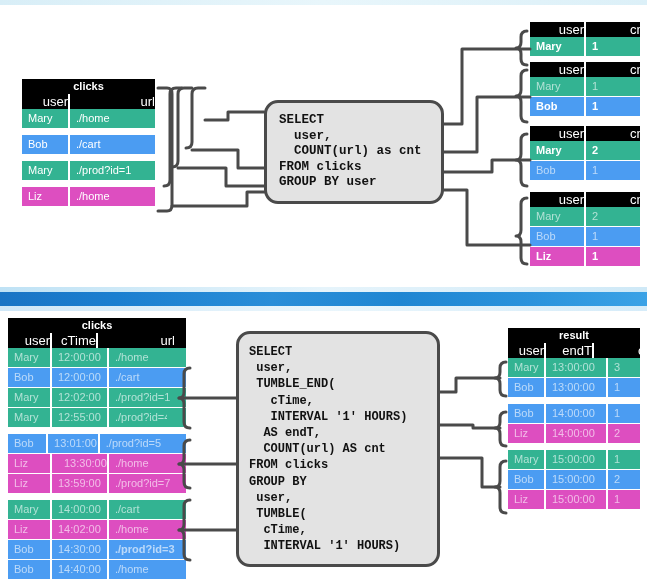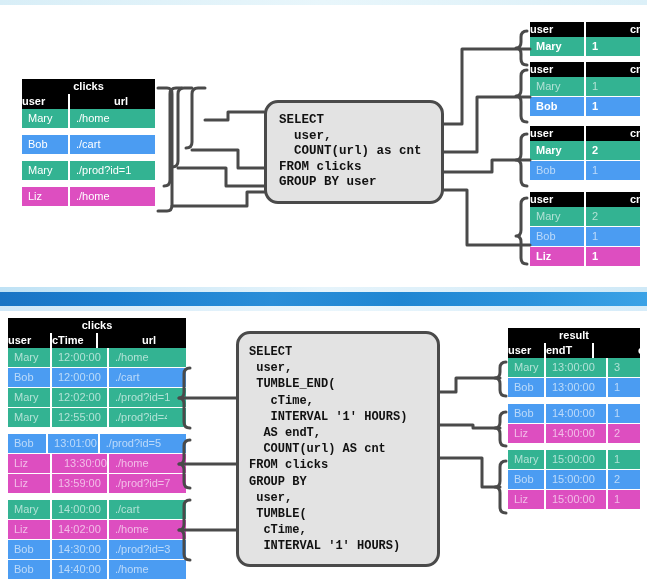--- a/index.html
+++ b/index.html
@@ -32,22 +32,22 @@
 
   
   .tbl { position:absolute; }
   .tbl .caption {
     background:#000; color:#fff; font-weight:bold; text-align:center;
     font-size:11px; line-height:15px; height:15px;
     font-family:"Liberation Sans", sans-serif;
   }
   .tbl .hdr { display:flex; background:#000; height:15px; }
   .tbl .hdr .c {
-    color:#fff; font-weight:bold; font-size:11px; line-height:15px;
-    text-align:left; border-right:2px solid #fff;
+    color:#fff; font-weight:normal; font-size:13px; line-height:15px;
+    text-align:right; border-right:2px solid #fff;
   }
   .tbl .hdr .c:last-child{ border-right:none;padding-left:44px; }
   .row { display:flex; height:19px; margin-bottom:1px; }
   .row .c {
     font-size:11px; line-height:19px; color:#ffffff;
     padding-left:6px; overflow:hidden; white-space:nowrap;
     border-right:2px solid #fff;
   }
   .row .c:last-child{ border-right:none; }
   .row.gap { margin-bottom:7px; }
@@ -227,21 +227,21 @@
           <div class="c" style="width: 77px;">./cart</div>
         </div>
         <div class="row m dim">
           <div class="c" style="width: 44px;">Liz</div>
           <div class="c" style="width: 57px;">14:02:00</div>
           <div class="c" style="width: 77px;">./home</div>
         </div>
         <div class="row b dim">
           <div class="c" style="width: 44px;">Bob</div>
           <div class="c" style="width: 57px;">14:30:00</div>
-          <div class="c" style="width: 77px;">./prod?id=3</div>
+          <div class="c" style="width: 77px; font-weight: bold;">./prod?id=3</div>
         </div>
         <div class="row b dim">
           <div class="c" style="width: 44px;">Bob</div>
           <div class="c" style="width: 57px;">14:40:00</div>
           <div class="c" style="width: 77px;">./home</div>
         </div>
       </div>
   </div>
 
   <div class="qbox" id="bottom-query">SELECT

